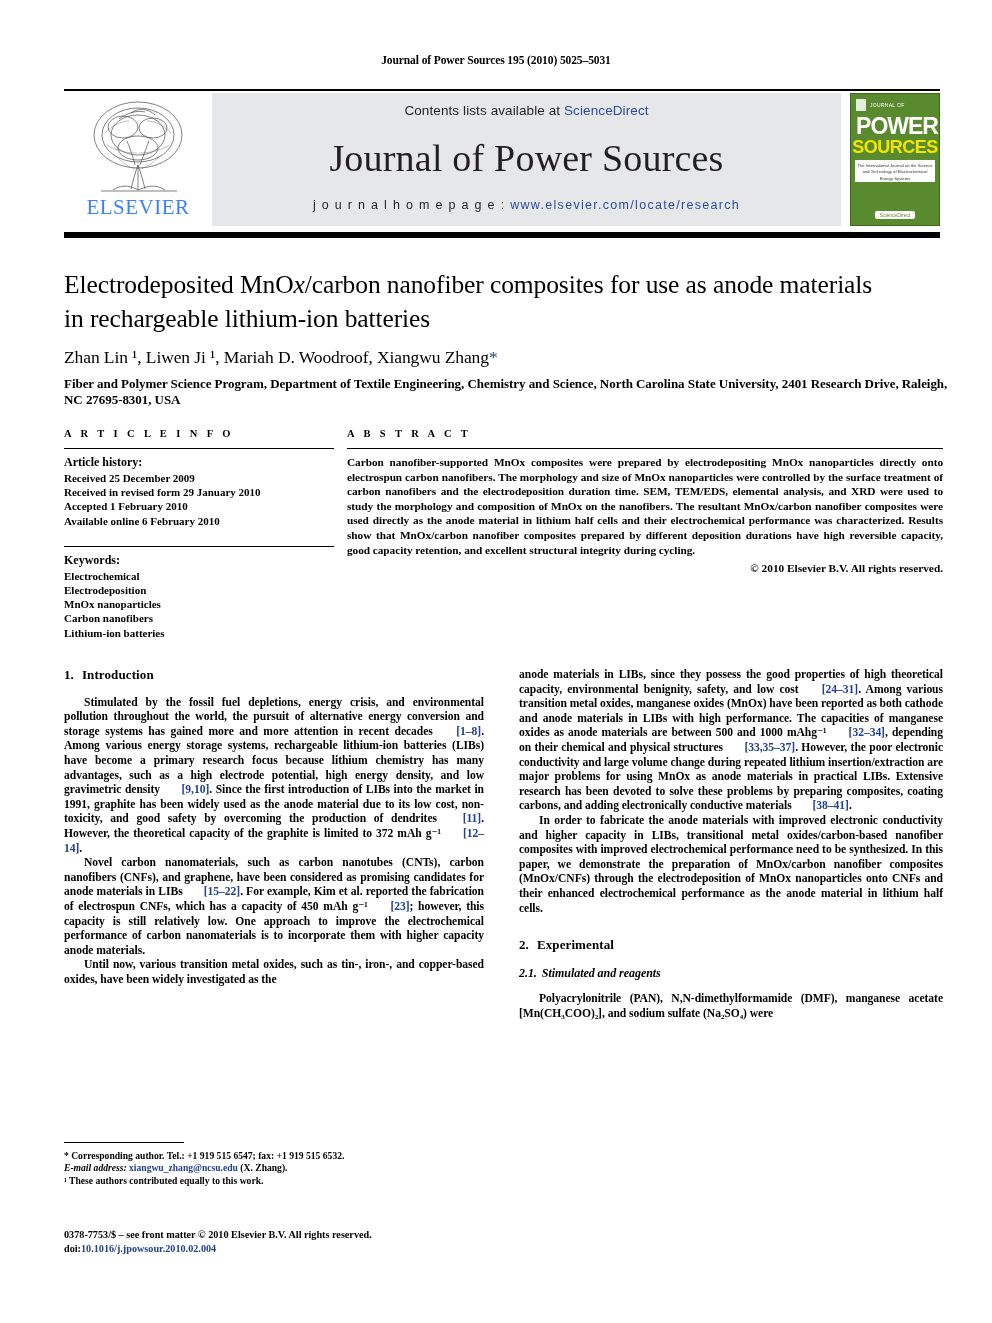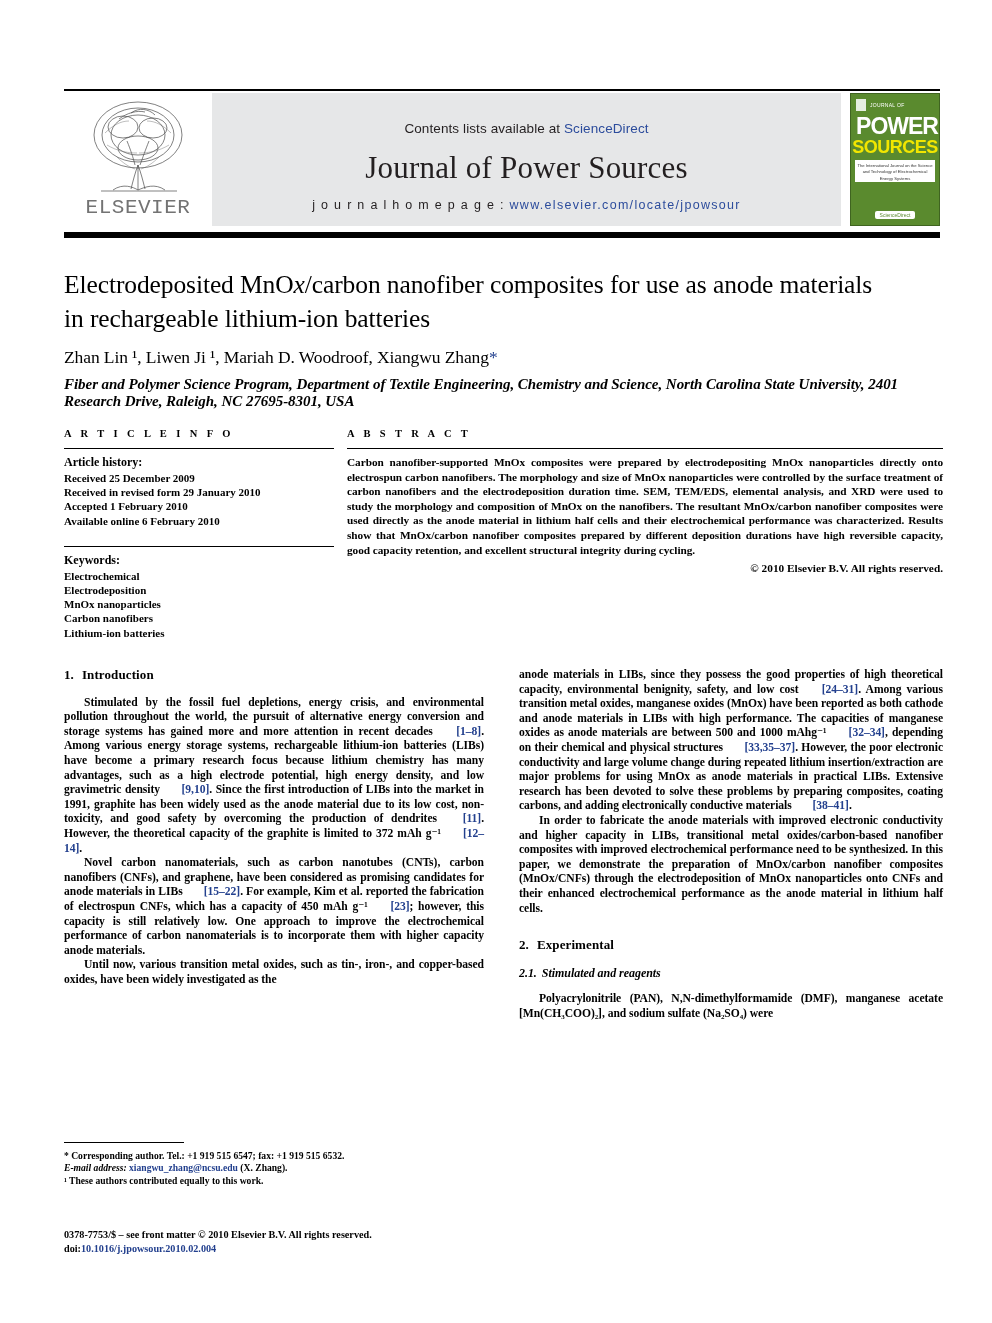--- a/index.html
+++ b/index.html
@@ -54,51 +54,51 @@
     flex: 0 0 148px;
     display: flex;
     flex-direction: column;
     align-items: center;
     justify-content: flex-start;
     padding-top: 2px;
     box-sizing: border-box;
   }
   .tree-svg { display:block; }
   .elsevier-word {
-    font-family: Liberation Mono, monospace;
+    font-family: Liberation Serif, serif;
     font-size: 21px;
     letter-spacing: 0.5px;
-    color: #737373;
+    color: #3b82f6;
     font-weight: normal;
     line-height: 1;
     margin-top: -2px;
   }
   .journal-band {
     flex: 1 1 auto;
     background: #e6e7e8;
     display: flex;
     flex-direction: column;
     align-items: center;
     justify-content: space-between;
-    padding: 28px 0 14px 0;
+    padding: 10px 0 14px 0;
     box-sizing: border-box;
   }
   .contents-line {
     font-family: "Liberation Sans", sans-serif;
     font-size: 13.5px;
     color: #231f20;
     letter-spacing: 0.1px;
   }
   .sciencedirect {
     color: #2c4c9c;
     font-weight: normal;
   }
   .journal-name {
     font-family: "Liberation Serif", serif;
-    font-size: 31px;
+    font-size: 38px;
     color: #231f20;
     letter-spacing: 0.2px;
     line-height: 1;
   }
   .homepage-line {
     font-family: "Liberation Sans", sans-serif;
     font-size: 12.5px;
     color: #231f20;
     letter-spacing: 1.3px;
   }
@@ -190,22 +190,21 @@
     width: 880px;
     font-size: 17.5px;
     letter-spacing: -0.1px;
   }
   .authors .star { color: #23408e; }
   .affiliation {
     position: absolute;
     left: 64px;
     top: 376px;
     width: 890px;
-    font-size: 15px;
-    font-style: italic;
+    font-size: 13px;
     font-weight: bold;
     letter-spacing: -0.05px;
   }
 
   
   .info-col {
     position: absolute;
     left: 64px;
     top: 428px;
     width: 270px;
@@ -314,20 +313,21 @@
     line-height: 13.5px;
     font-weight: bold;
   }
   .imprint .doi-link { color: #23408e; }
 </style>
 </head>
 <body>
 
 <div class="page">
 
+  <div class="running-head">Journal of Power Sources 195 (2010) 5025–5031</div>
 
   <div class="masthead">
     <div class="masthead-row">
 
       <div class="elsevier-logo">
         <svg class="tree-svg" width="110" height="104" viewBox="0 0 110 104">
           <g stroke="#4a4a4a" stroke-width="0.7" fill="none">
             <ellipse cx="55" cy="40" rx="44" ry="33"></ellipse>
             <ellipse cx="55" cy="40" rx="36" ry="27"></ellipse>
             <ellipse cx="55" cy="40" rx="27" ry="20"></ellipse>
@@ -352,21 +352,21 @@
         </svg>
         <div class="elsevier-word">ELSEVIER</div>
       </div>
 
       <div class="journal-band">
         <div class="contents-line">
           <span>Contents lists available at </span><span class="sciencedirect">ScienceDirect</span>
         </div>
         <div class="journal-name">Journal of Power Sources</div>
         <div class="homepage-line">
-          <span>j o u r n a l   h o m e p a g e :   </span><span class="homepage-url">www.elsevier.com/locate/jpowsour</span>
+          <span>j o u r n a l   h o m e p a g e :   </span><span class="homepage-url">www.elsevier.com/locate/research</span>
         </div>
       </div>
 
       <div class="cover-thumb">
         <div class="cover-topbar">
           <div class="cover-mini"></div>
           <div class="cover-jt">JOURNAL OF</div>
         </div>
         <div class="cover-power">POWER</div>
         <div class="cover-sources">SOURCES</div>

